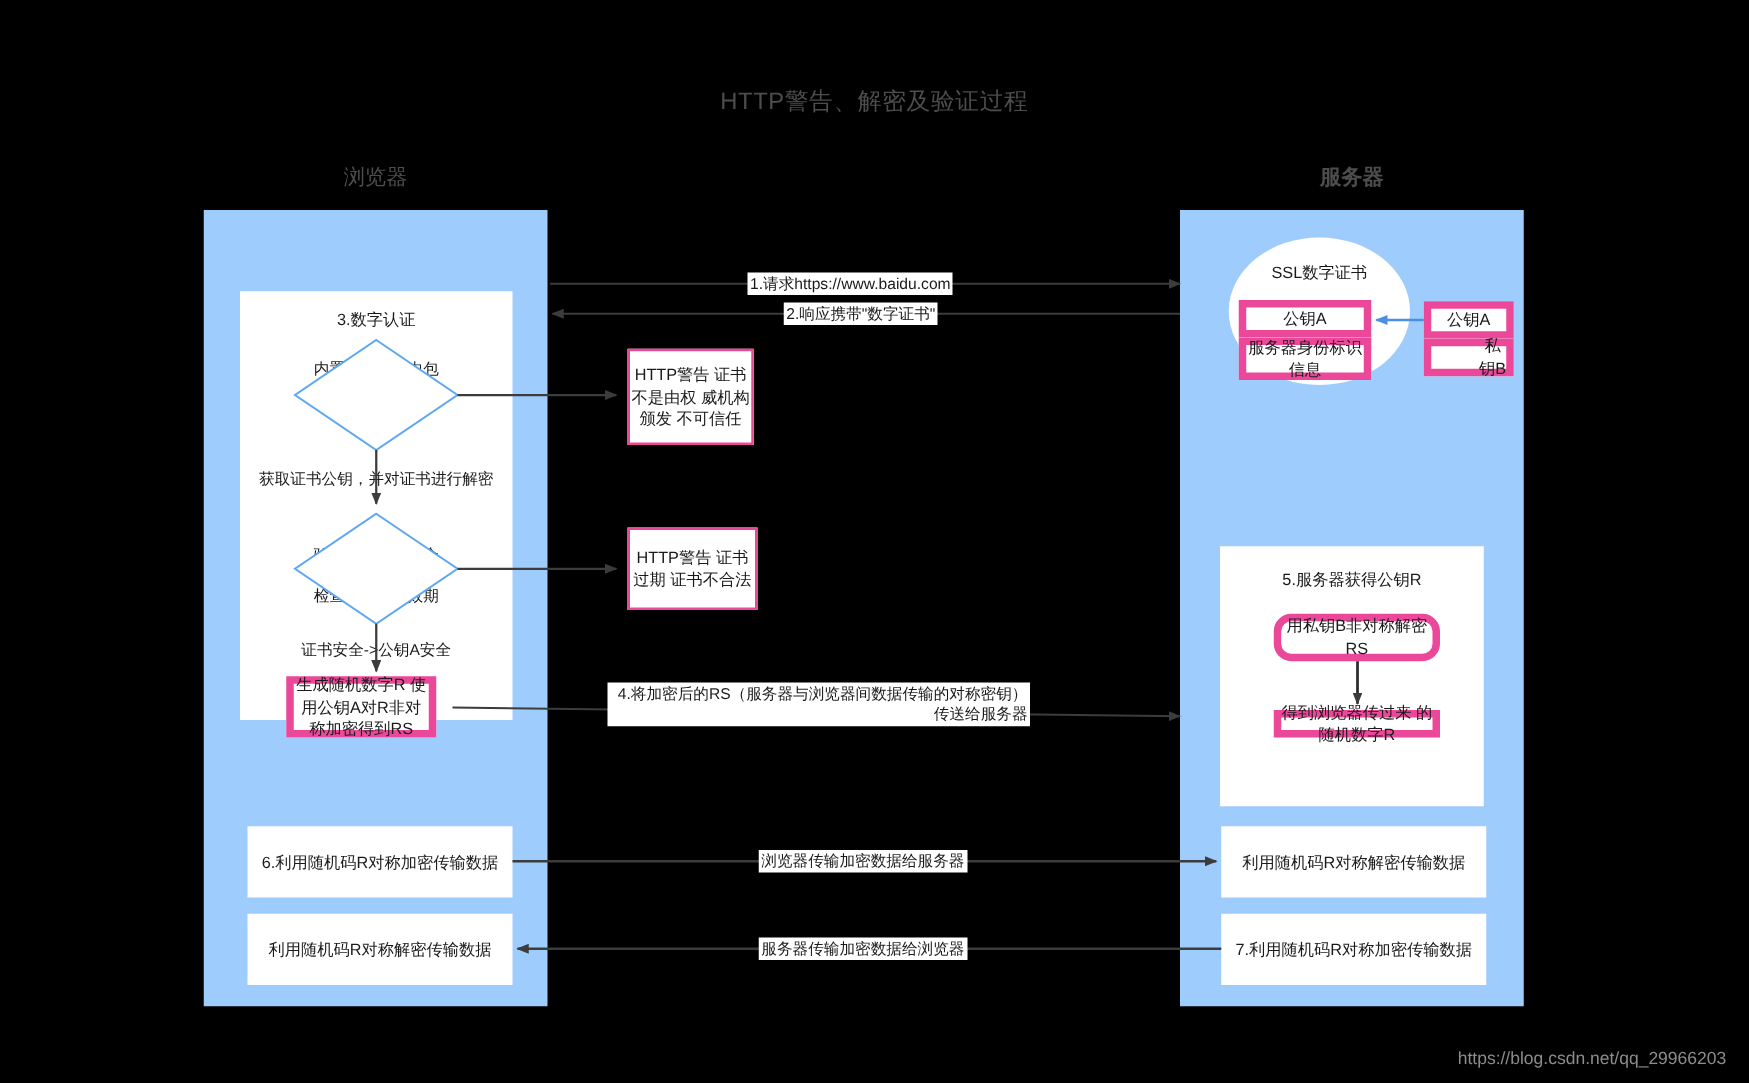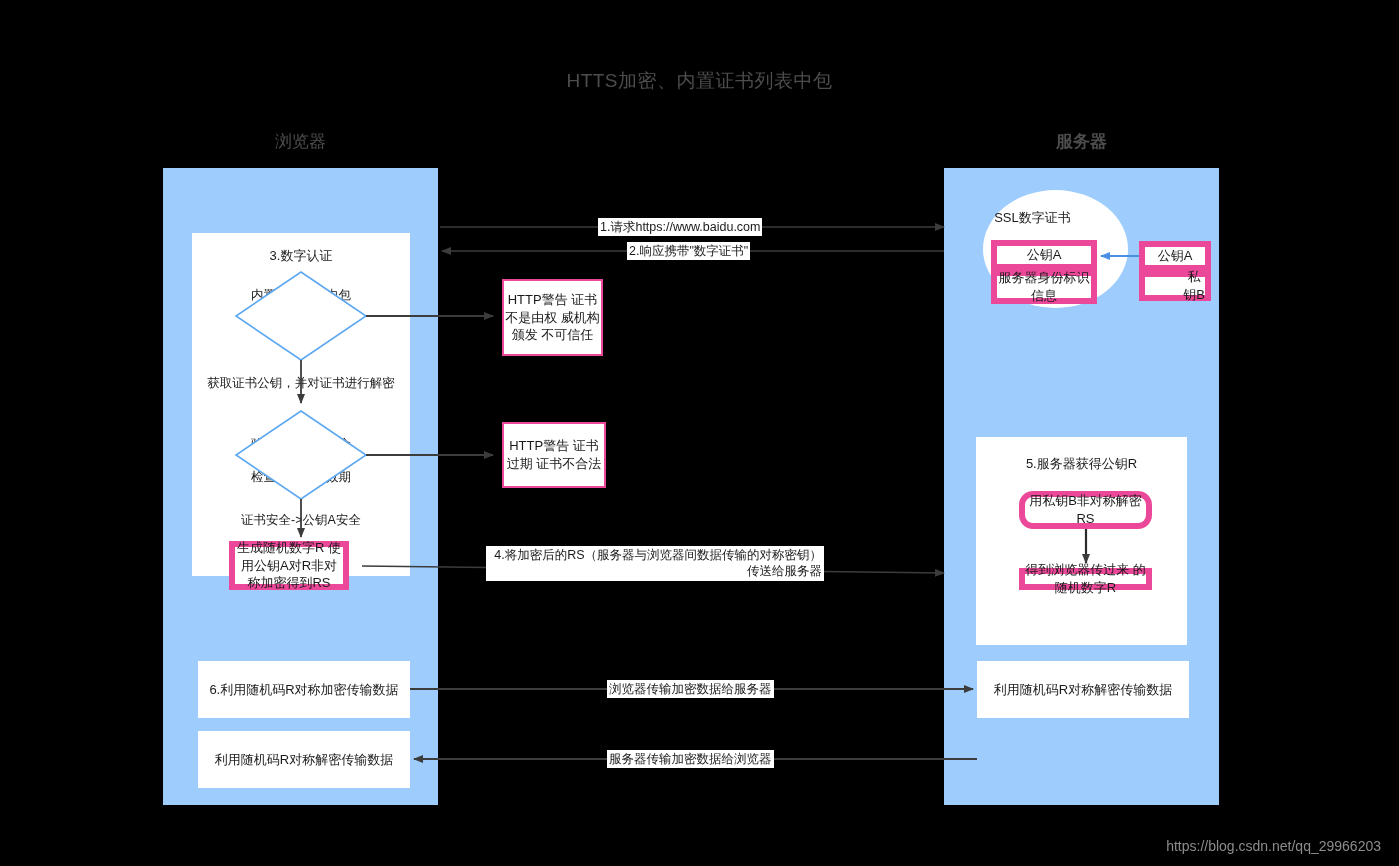--- a/index.html
+++ b/index.html
@@ -105,21 +105,21 @@
     font-size: 12.5px;
     line-height: 1.3;
     white-space: pre-line;
   }
 </style>
 </head>
 <body>
 
 <div id="canvas">
 
-  <div class="abs diagram-title">HTTS加密、内置证书列表中包</div>
+  <div class="abs diagram-title">HTTP警告、解密及验证过程</div>
 
   <div class="abs lane-title" style="left:163px; top:130px; width:275px;">浏览器</div>
   <div class="abs lane-title" style="left:944px; top:130px; width:275px;font-weight:bold;">服务器</div>
 
   <div class="abs lane" style="left:163px; top:168px; width:275px; height:637px;"></div>
   <div class="abs lane" style="left:944px; top:168px; width:275px; height:637px;"></div>
 
   <div class="abs white-panel" style="left:192px; top:233px; width:218px; height:343px;"></div>
   <div class="abs panel-caption" style="left:192px; top:247px; width:218px;">3.数字认证</div>
 
@@ -142,37 +142,38 @@
 
   <div class="abs node-box thick" style="left:502px; top:279px; width:101px; height:77px;">HTTP警告
 证书不是由权
 威机构颁发
 不可信任</div>
   <div class="abs node-box thick" style="left:502px; top:422px; width:104px; height:66px;">HTTP警告
 证书过期
 证书不合法</div>
 
   <div class="abs ellipse" style="left:983px; top:190px; width:145px; height:118px;"></div>
-  <div class="abs panel-caption" style="left:960px; top:209px; width:145px;">SSL数字证书</div>
+  <div class="abs panel-caption" style="left:983px; top:209px; width:145px;">SSL数字证书</div>
   <div class="abs node-box" style="left:991px; top:240px; width:106px; height:30px;">公钥A</div>
   <div class="abs node-box" style="left:991px; top:270px; width:106px; height:34px;">服务器身份标识
 信息</div>
 
   <div class="abs node-box" style="left:1139px; top:241px; width:72px; height:30px;">公钥A</div>
   <div class="abs node-box" style="left:1139px; top:271px; width:72px; height:30px;padding-left:38px;">私钥B</div>
 
   <div class="abs white-panel" style="left:976px; top:437px; width:211px; height:208px;"></div>
   <div class="abs panel-caption" style="left:976px; top:455px; width:211px;">5.服务器获得公钥R</div>
   <div class="abs node-box" style="left:1019px; top:491px; width:133px; height:38px;border-radius:14px;">用私钥B非对称解密
 RS</div>
   <div class="abs node-box" style="left:1019px; top:568px; width:133px; height:22px;">得到浏览器传过来
 的随机数字R</div>
 
   <div class="abs plain-box" style="left:977px; top:661px; width:212px; height:57px;">利用随机码R对称解密传输数据</div>
 
+  <div class="abs plain-box" style="left:977px; top:731px; width:212px; height:57px;">7.利用随机码R对称加密传输数据</div>
 
   <svg class="overlay" viewBox="0 0 1399 866">
     <defs>
       <marker id="arrowDark" markerWidth="10" markerHeight="8" refX="9" refY="4" orient="auto" markerUnits="userSpaceOnUse">
         <path d="M0,0 L10,4 L0,8 z" fill="#3c3c3c"></path>
       </marker>
       <marker id="arrowBlue" markerWidth="10" markerHeight="8" refX="9" refY="4" orient="auto" markerUnits="userSpaceOnUse">
         <path d="M0,0 L10,4 L0,8 z" fill="#4a90e2"></path>
       </marker>
     </defs>

